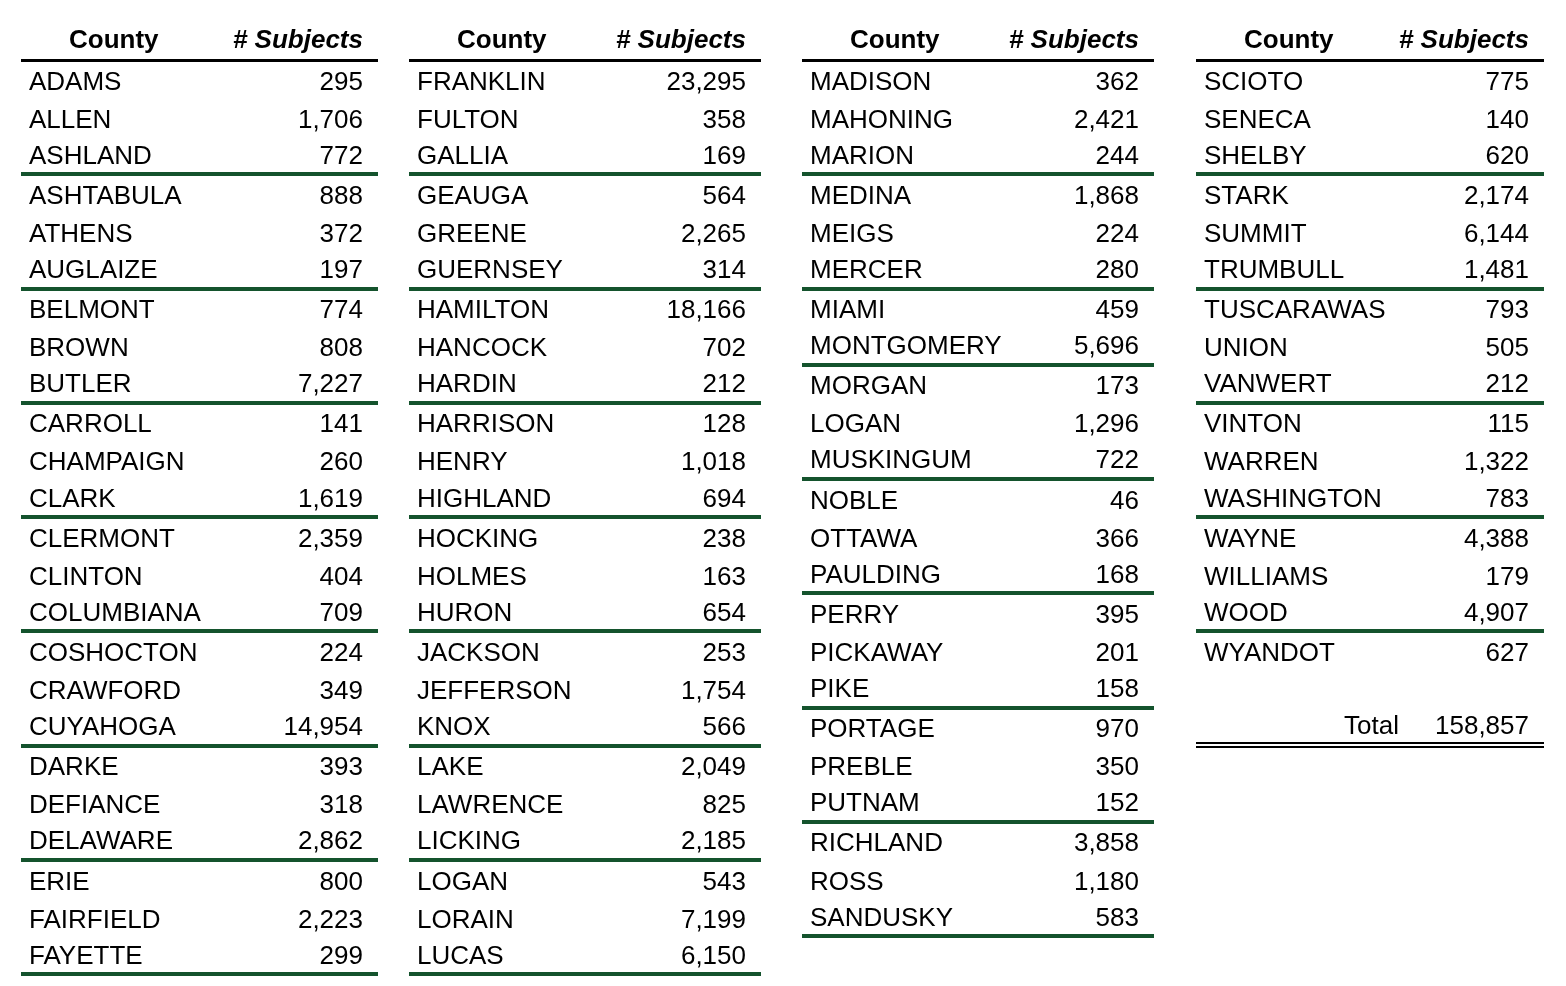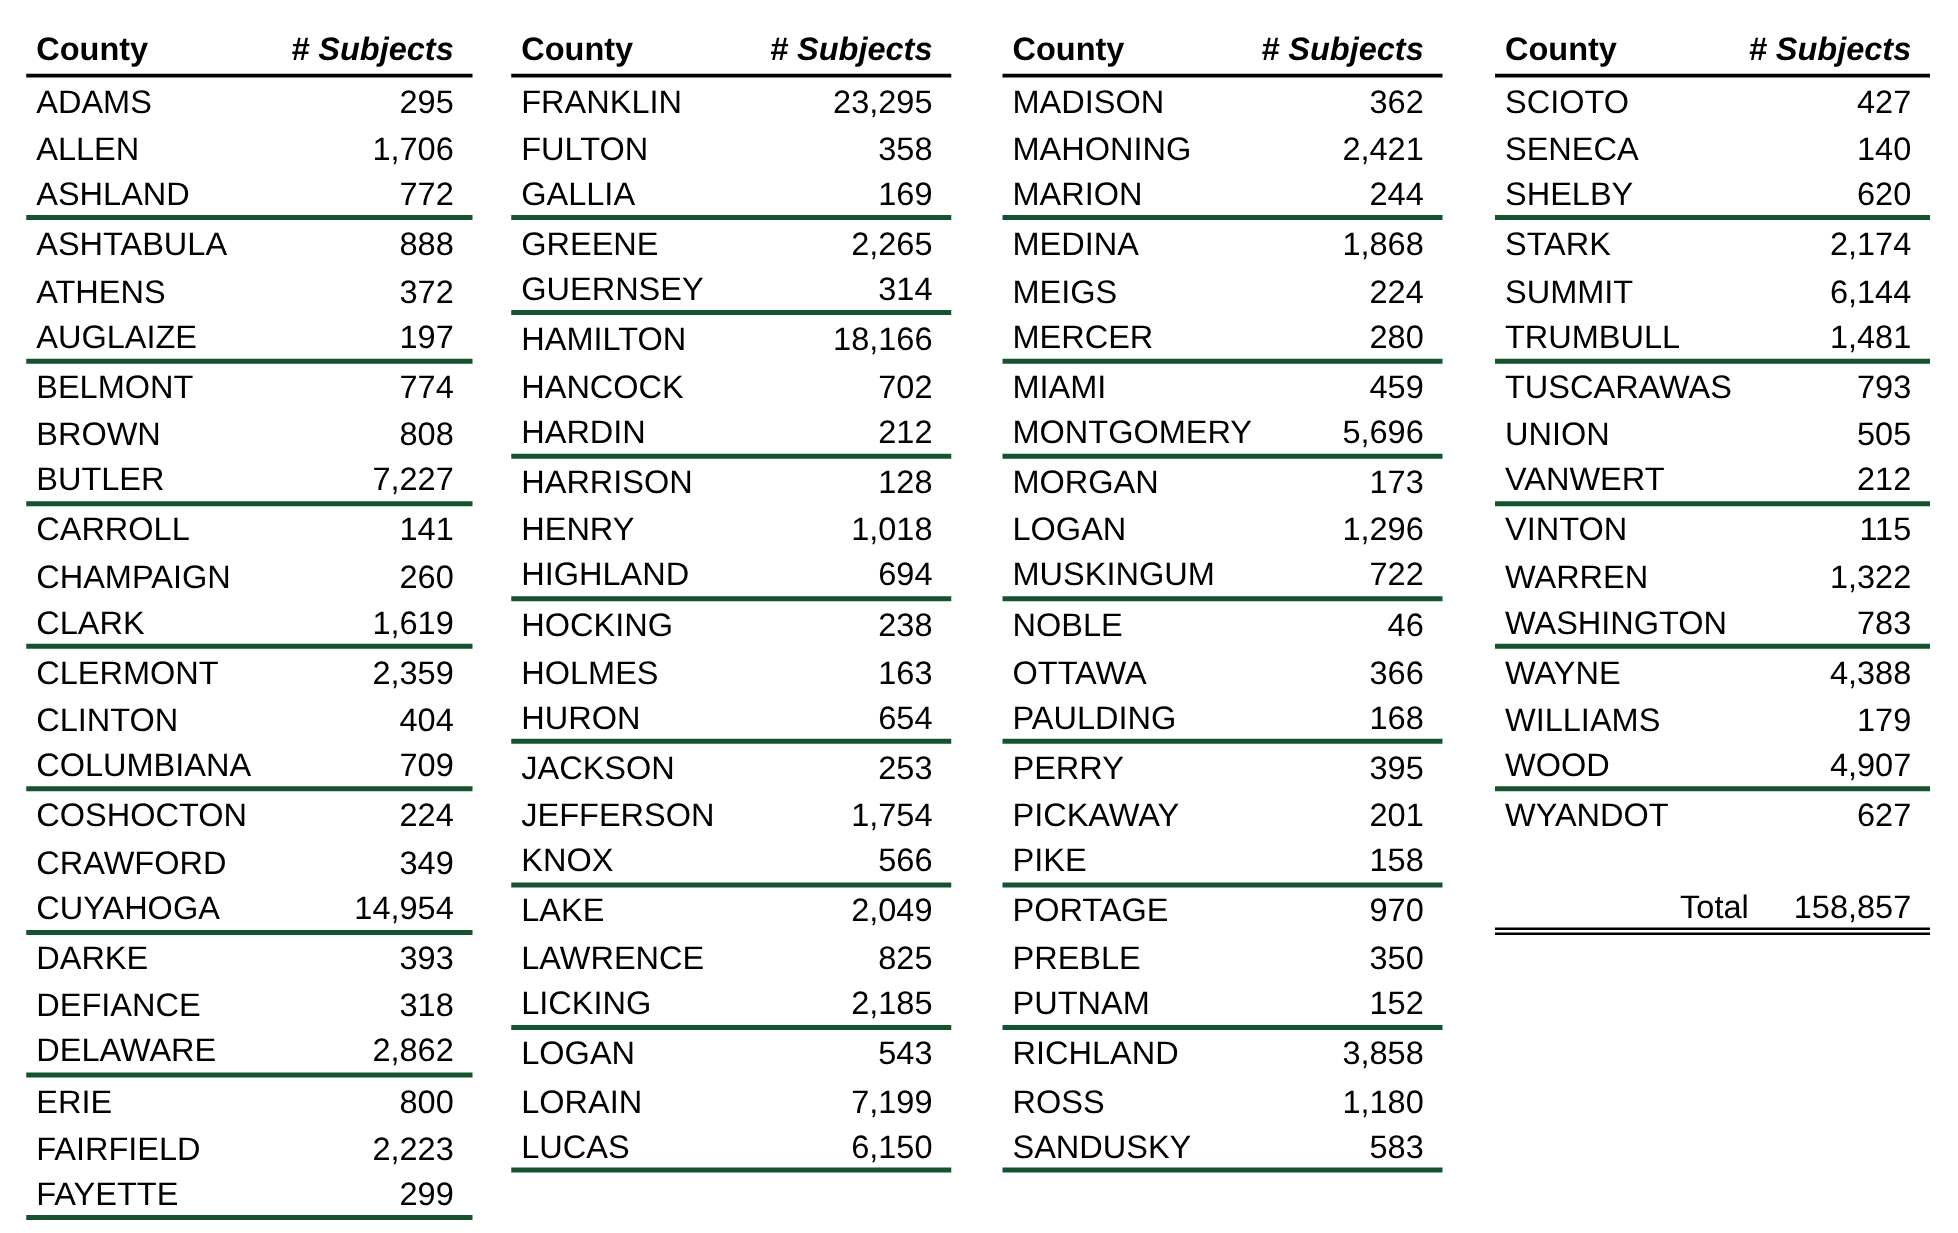--- a/index.html
+++ b/index.html
@@ -20,21 +20,21 @@
 
   .hdr {
     display: flex;
     align-items: center;
     height: 39px;
     border-bottom: 3px solid #000;
     font-weight: bold;
     font-size: 26px;
     box-sizing: content-box;
   }
-  .hc { flex: 1; padding-left: 8px; white-space: nowrap; }
+  .hc { flex: 1; padding-left: 8px; white-space: nowrap; margin-left: 40px; }
   .hs { text-align: right; padding-right: 15px; white-space: nowrap; font-style: italic; }
 
   .row {
     display: flex;
     align-items: center;
     height: 38.1px;
     font-size: 26px;
     box-sizing: border-box;
   }
   .row.gline { border-bottom: 4px solid #14532d; }
@@ -176,20 +176,24 @@
         </div>
         <div class="row">
           <div class="cc">FULTON</div>
           <div class="cs">358</div>
         </div>
         <div class="row gline">
           <div class="cc">GALLIA</div>
           <div class="cs">169</div>
         </div>
         <div class="row">
+          <div class="cc">GEAUGA</div>
+          <div class="cs">564</div>
+        </div>
+        <div class="row">
           <div class="cc">GREENE</div>
           <div class="cs">2,265</div>
         </div>
         <div class="row gline">
           <div class="cc">GUERNSEY</div>
           <div class="cs">314</div>
         </div>
         <div class="row">
           <div class="cc">HAMILTON</div>
           <div class="cs">18,166</div>
@@ -367,21 +371,21 @@
   </div>
 
   <div class="col col-3">
     <div class="hdr">
       <div class="hc">County</div>
       <div class="hs"># Subjects</div>
     </div>
     <div class="rows">
         <div class="row">
           <div class="cc">SCIOTO</div>
-          <div class="cs">427</div>
+          <div class="cs">775</div>
         </div>
         <div class="row">
           <div class="cc">SENECA</div>
           <div class="cs">140</div>
         </div>
         <div class="row gline">
           <div class="cc">SHELBY</div>
           <div class="cs">620</div>
         </div>
         <div class="row">

